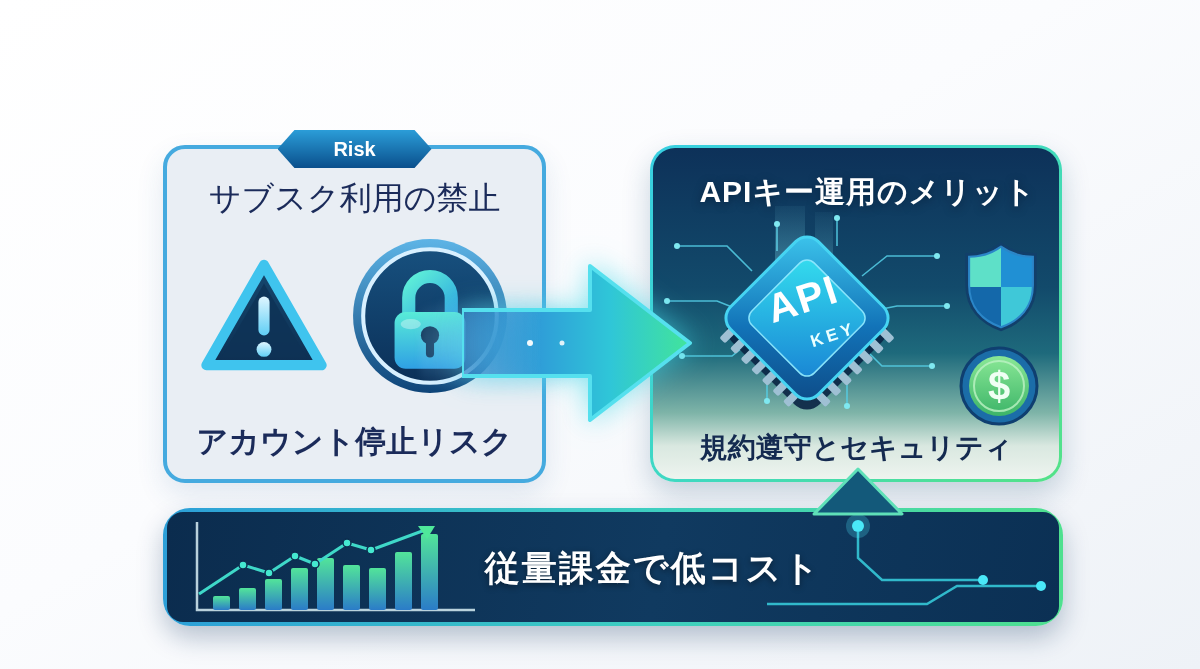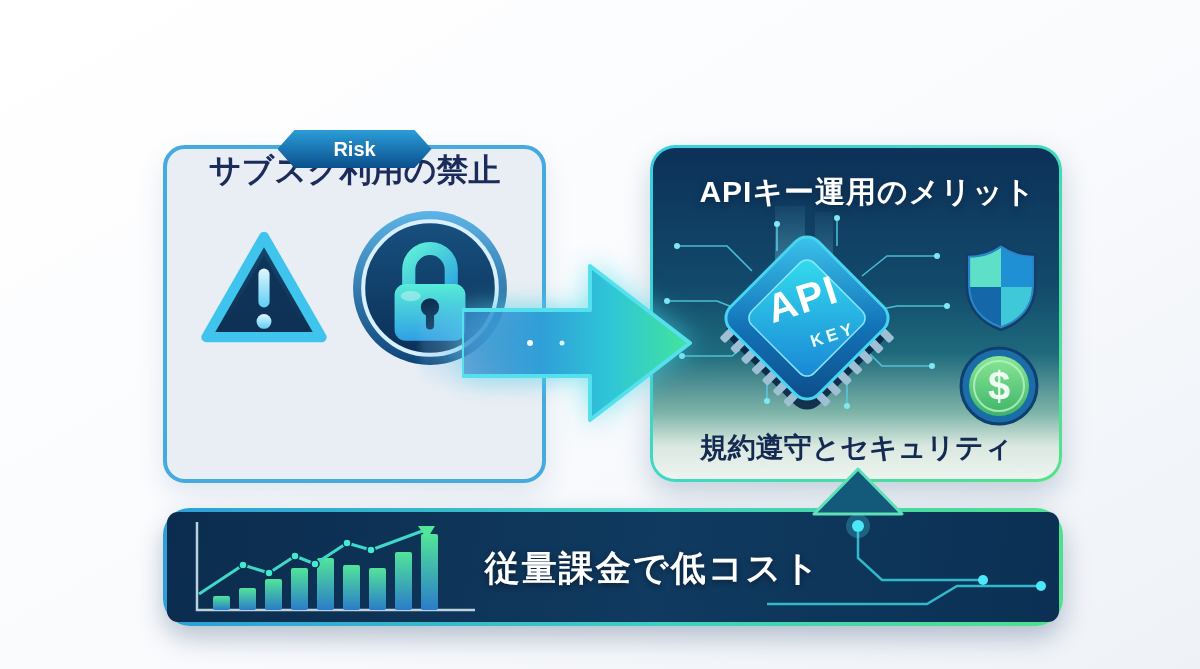--- a/index.html
+++ b/index.html
@@ -28,22 +28,22 @@
     position:absolute; top:-19px; left:50%; transform:translateX(-50%);
     height:38px; display:flex; align-items:center; justify-content:center;
     clip-path:polygon(11% 0,89% 0,100% 50%,89% 100%,11% 100%,0 50%);
     font-weight:800; z-index:3; white-space:nowrap;
   }
   .badge-risk {
     width:154px; font-size:20px; color:#fff;
     background:linear-gradient(180deg,var(--risk-badge-top,#2b9dd8),var(--risk-badge-bottom,#0a4f8c));
   }
   .risk-heading {
-    text-align:center;
-    font-size:32px; font-weight:700; color:var(--title-navy,#15295a);
+    margin-top:28px; text-align:center;
+    font-size:32px; font-weight:400; color:var(--title-navy,#15295a);
   }
   .risk-icons {
     margin-top:14px; display:flex; justify-content:center; align-items:center; gap:20px;
   }
   .risk-footer {
     position:absolute; bottom:16px; left:0; width:100%; text-align:center;
     font-size:31px; font-weight:800; color:var(--title-navy,#15295a);
   }
 
   
@@ -90,21 +90,21 @@
   .connector { position:absolute; left:812px; top:466px; z-index:6; }
 
   
   .banner-wrap {
     position:absolute; left:163px; top:508px; width:900px; height:118px;
     border-radius:27px; padding:4px; z-index:3;
     background:linear-gradient(90deg,#2c9fd8 0%,#3ecfc0 55%,#4fe08f 100%);
     box-shadow:0 12px 26px rgba(15,50,95,.28);
   }
   .banner {
-    position:relative; width:100%; height:100%; border-radius:11px; overflow:hidden;
+    position:relative; width:100%; height:100%; border-radius:16px; overflow:hidden;
     background:linear-gradient(100deg,var(--banner-bg,#0b2c4e) 0%,#103a60 55%,#0b3054 100%);
   }
   .banner-chart { position:absolute; left:18px; top:6px; }
   .banner-label {
     position:absolute; top:33px; left:40px; width:100%; text-align:center;
     font-size:35px; font-weight:800; color:#fff; letter-spacing:2px;
     text-shadow:0 2px 6px rgba(0,0,0,.45);
   }
   .banner-circuits { position:absolute; right:2px; top:0; }
 </style>
@@ -161,20 +161,21 @@
         <circle cx="80" cy="80" r="76" fill="url(#lockOuter)"></circle>
         <circle cx="80" cy="80" r="66" fill="url(#lockInner)" stroke="#d8f0ff" stroke-width="4"></circle>
         <path d="M59,80 L59,62 A21,21 0 0 1 101,62 L101,80" fill="none" stroke="url(#shackleGrad)" stroke-width="13" stroke-linecap="round"></path>
         <rect x="45" y="76" width="70" height="56" rx="11" fill="url(#bodyGrad)"></rect>
         <circle cx="80" cy="99" r="9" fill="#0c3052"></circle>
         <rect x="76" y="102" width="8" height="19" rx="4" fill="#0c3052"></rect>
         <ellipse cx="61" cy="88" rx="10" ry="5" fill="#ffffff" opacity=".35"></ellipse>
       </svg>
     </div>
 
+    <div class="risk-footer">アカウント停止リスク</div>
   </section>
 
   <div class="beam"></div>
   <svg class="flow-arrow" viewBox="0 0 235 190">
     <defs>
       <linearGradient id="arrowGrad" x1="0" y1="0" x2="1" y2="0">
         <stop offset="0" stop-color="#3a85c8" stop-opacity=".65"></stop>
         <stop offset=".35" stop-color="#2f9fd8"></stop>
         <stop offset=".65" stop-color="#2fc6d8"></stop>
         <stop offset="1" stop-color="#42e49a"></stop>

